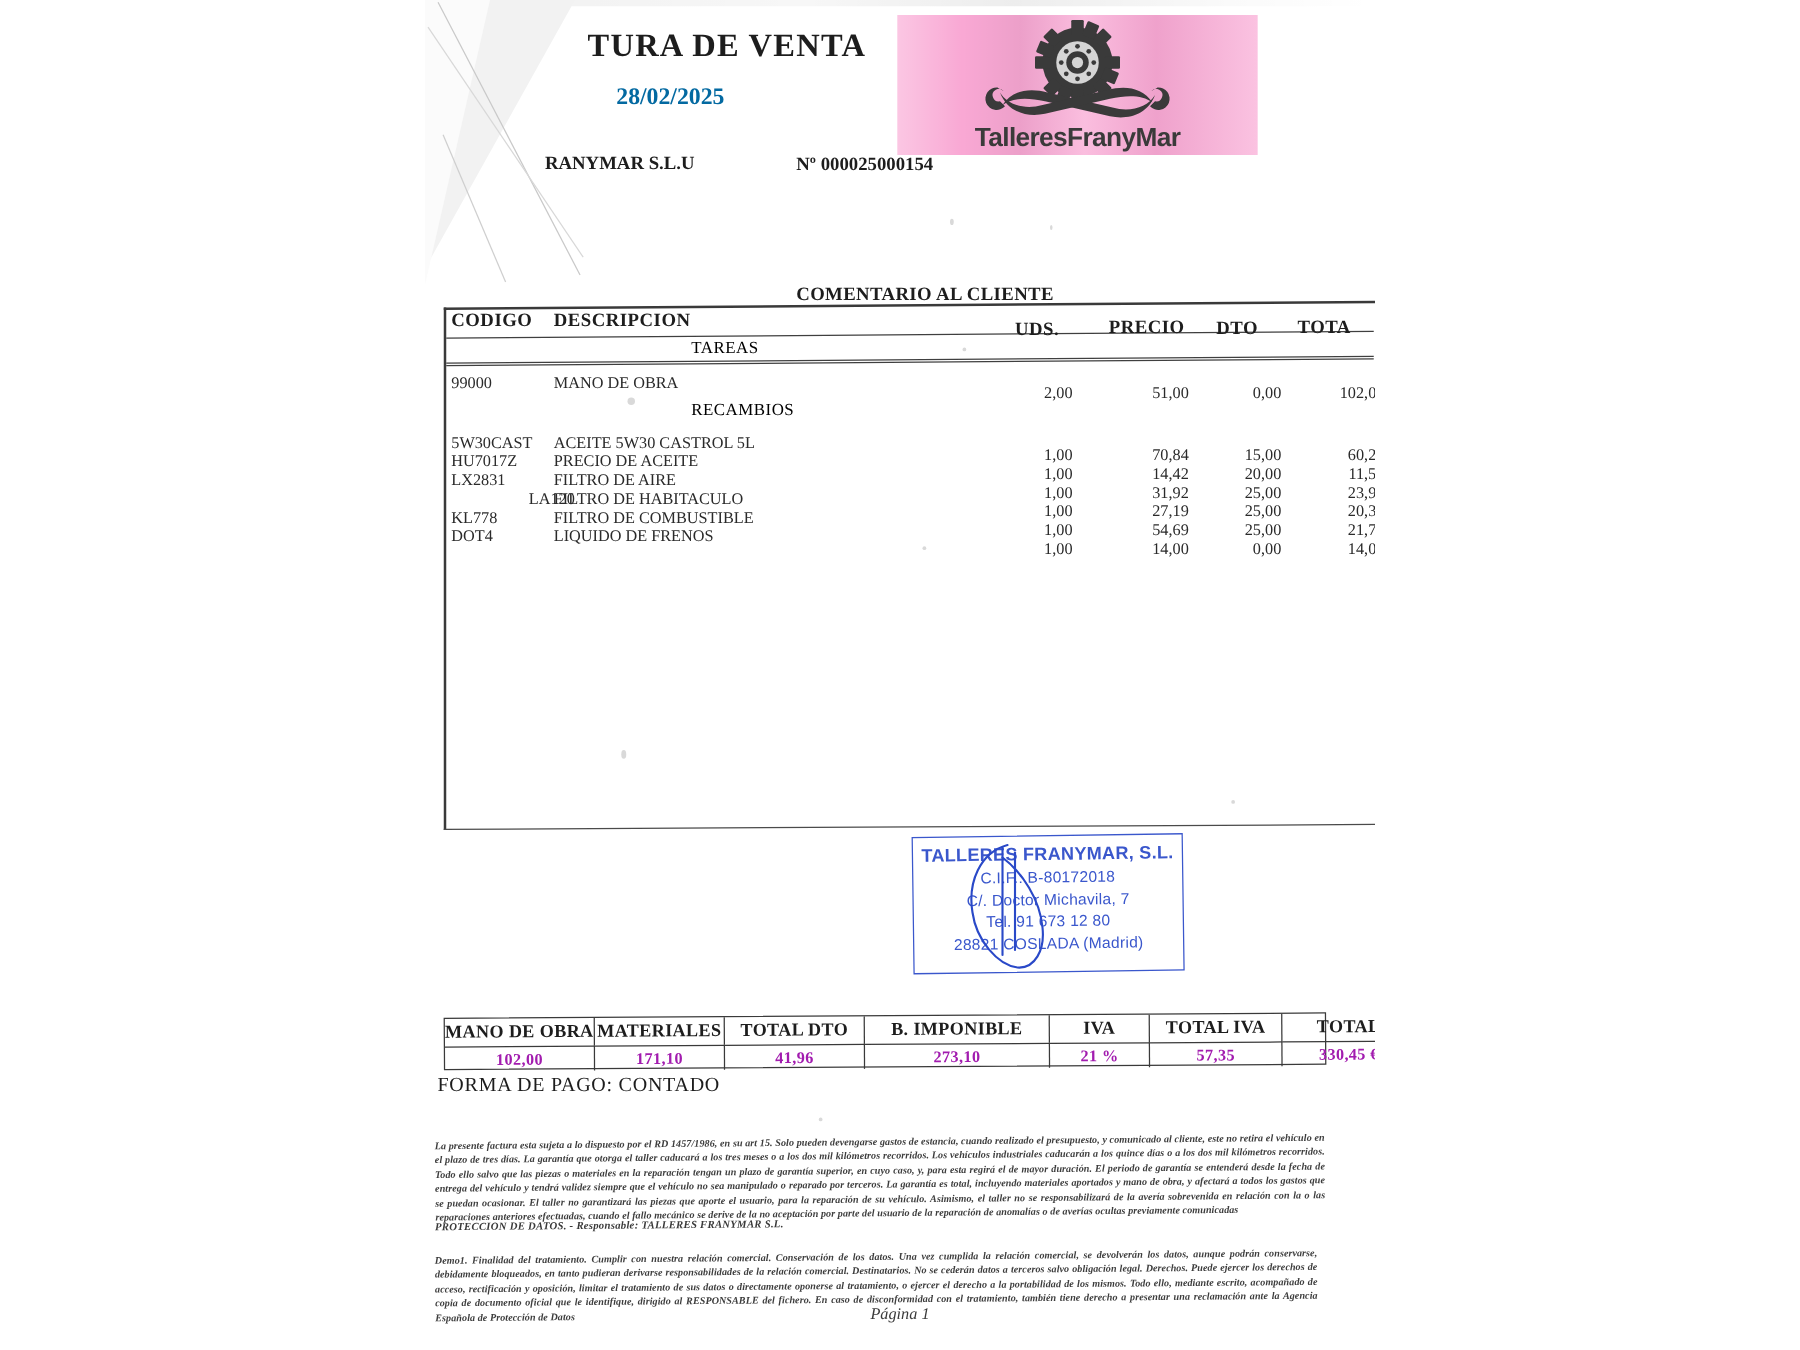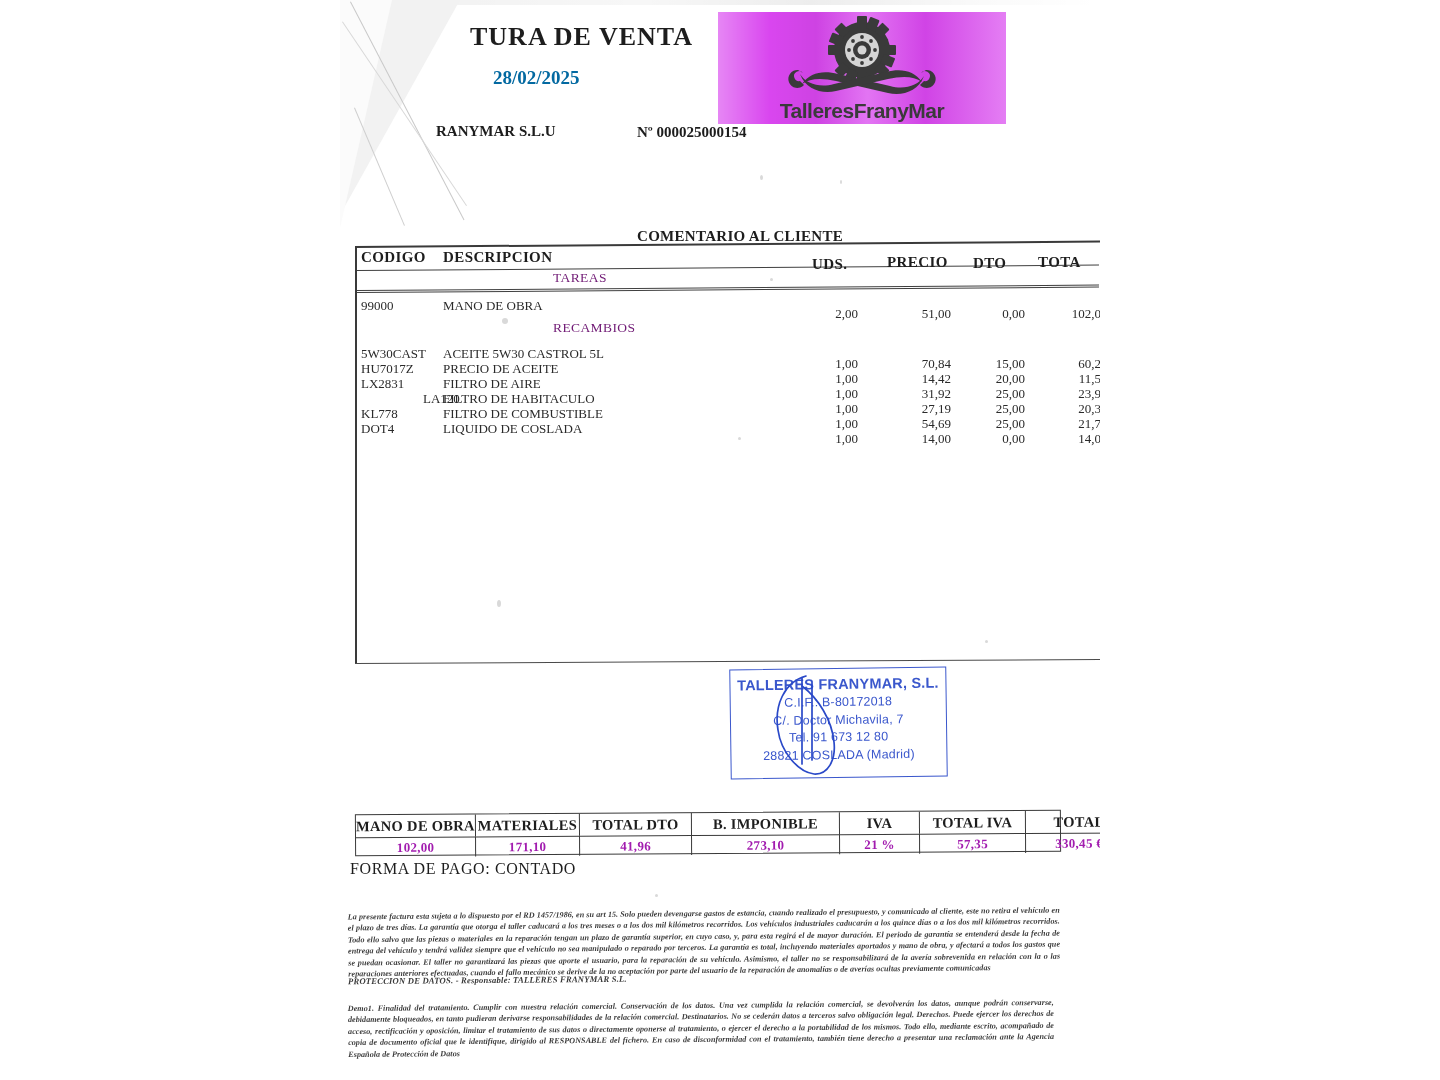--- a/index.html
+++ b/index.html
@@ -136,21 +136,21 @@
     white-space: nowrap;
   }
 
   
   .logo-box {
     position: absolute;
     left: 718px;
     top: 12px;
     width: 288px;
     height: 112px;
-    background: #d946ef;
+    background: #f9a8d4;
     overflow: hidden;
   }
   .logo-noise {
     position: absolute;
     inset: 0;
     background:
       linear-gradient(90deg, rgba(255,255,255,0.35) 0%, rgba(255,255,255,0) 18%,
         rgba(0,0,0,0.05) 34%, rgba(255,255,255,0.25) 52%, rgba(0,0,0,0.04) 72%,
         rgba(255,255,255,0.3) 100%);
   }
@@ -258,21 +258,21 @@
   .ch-uds    { left: 457px; top: 10px; }
   .ch-precio { left: 532px; top: 8px; }
   .ch-dto    { left: 618px; top: 9px; }
   .ch-total  { left: 683px; top: 8px; }
 
   .section-label {
     position: absolute;
     font-size: 13.5px;
     font-weight: normal;
     letter-spacing: 0.4px;
-    color: #701a75;
+    color: #000000;
     white-space: nowrap;
   }
   .sl-tareas    { left: 198px; top: 24px; }
   .sl-recambios { left: 198px; top: 74px; }
 
   .item-code {
     position: absolute;
     font-size: 13px;
     color: #2a2a2a;
     white-space: nowrap;
@@ -572,21 +572,21 @@
     <div class="item-num num-total" style="top:155px;">20,3</div>
 
     <div class="item-code" style="left:6px; top:160px;">KL778</div>
     <div class="item-desc" style="left:88px; top:160px;">FILTRO DE COMBUSTIBLE</div>
     <div class="item-num num-uds" style="top:170px;">1,00</div>
     <div class="item-num num-precio" style="top:170px;">54,69</div>
     <div class="item-num num-dto" style="top:170px;">25,00</div>
     <div class="item-num num-total" style="top:170px;">21,7</div>
 
     <div class="item-code" style="left:6px; top:175px;">DOT4</div>
-    <div class="item-desc" style="left:88px; top:175px;">LIQUIDO DE COSLADA</div>
+    <div class="item-desc" style="left:88px; top:175px;">LIQUIDO DE FRENOS</div>
     <div class="item-num num-uds" style="top:185px;">1,00</div>
     <div class="item-num num-precio" style="top:185px;">14,00</div>
     <div class="item-num num-dto" style="top:185px;">0,00</div>
     <div class="item-num num-total" style="top:185px;">14,0</div>
   </div>
 
   <div class="stamp">
     <div class="stamp-inner">
       <div class="stamp-line-1">TALLERES FRANYMAR, S.L.</div>
       <div class="stamp-line">C.I.F.: B-80172018</div>
@@ -623,20 +623,21 @@
       <div class="tcell val last">330,45 €</div>
     </div>
   </div>
 
   <div class="forma-pago">FORMA DE PAGO: CONTADO</div>
 
   <div class="legal-block legal-warranty">La presente factura esta sujeta a lo dispuesto por el RD 1457/1986, en su art 15. Solo pueden devengarse gastos de estancia, cuando realizado el presupuesto, y comunicado al cliente, este no retira el vehículo en el plazo de tres días. La garantía que otorga el taller caducará a los tres meses o a los dos mil kilómetros recorridos. Los vehículos industriales caducarán a los quince días o a los dos mil kilómetros recorridos. Todo ello salvo que las piezas o materiales en la reparación tengan un plazo de garantía superior, en cuyo caso, y, para esta regirá el de mayor duración. El periodo de garantía se entenderá desde la fecha de entrega del vehículo y tendrá validez siempre que el vehículo no sea manipulado o reparado por terceros. La garantía es total, incluyendo materiales aportados y mano de obra, y afectará a todos los gastos que se puedan ocasionar. El taller no garantizará las piezas que aporte el usuario, para la reparación de su vehículo. Asimismo, el taller no se responsabilizará de la avería sobrevenida en relación con la o las reparaciones anteriores efectuadas, cuando el fallo mecánico se derive de la no aceptación por parte del usuario de la reparación de anomalías o de averías ocultas previamente comunicadas</div>
   <div class="legal-heading">PROTECCION DE DATOS. - Responsable: TALLERES FRANYMAR S.L.</div>
   <div class="legal-block legal-gdpr">Demo1. Finalidad del tratamiento. Cumplir con nuestra relación comercial. Conservación de los datos. Una vez cumplida la relación comercial, se devolverán los datos, aunque podrán conservarse, debidamente bloqueados, en tanto pudieran derivarse responsabilidades de la relación comercial. Destinatarios. No se cederán datos a terceros salvo obligación legal. Derechos. Puede ejercer los derechos de acceso, rectificación y oposición, limitar el tratamiento de sus datos o directamente oponerse al tratamiento, o ejercer el derecho a la portabilidad de los mismos. Todo ello, mediante escrito, acompañado de copia de documento oficial que le identifique, dirigido al RESPONSABLE del fichero. En caso de disconformidad con el tratamiento, también tiene derecho a presentar una reclamación ante la Agencia Española de Protección de Datos</div>
 
+  <div class="page-footer">Página 1</div>
 
   <div class="speck" style="left:760px; top:175px; width:3px; height:5px;"></div>
   <div class="speck" style="left:840px; top:180px; width:2px; height:4px;"></div>
   <div class="speck" style="left:770px; top:278px; width:3px; height:3px;"></div>
   <div class="speck" style="left:502px; top:318px; width:6px; height:6px;"></div>
   <div class="speck" style="left:738px; top:437px; width:3px; height:3px;"></div>
   <div class="speck" style="left:497px; top:600px; width:4px; height:7px;"></div>
   <div class="speck" style="left:985px; top:640px; width:3px; height:3px;"></div>
   <div class="speck" style="left:655px; top:894px; width:3px; height:3px;"></div>
 

